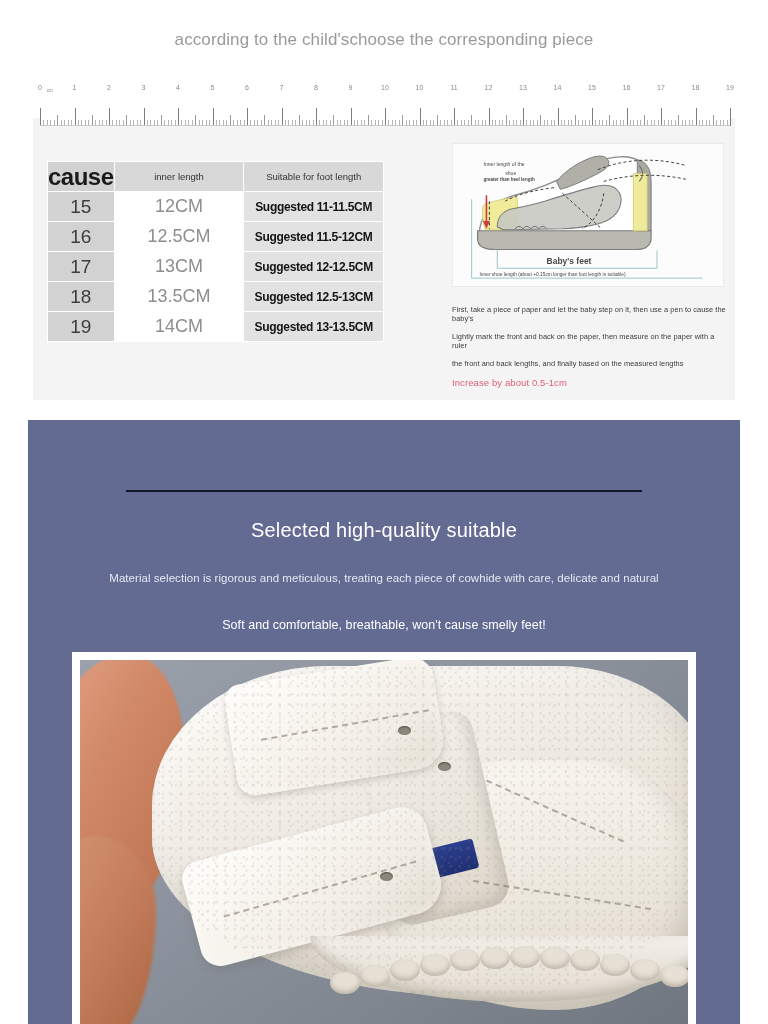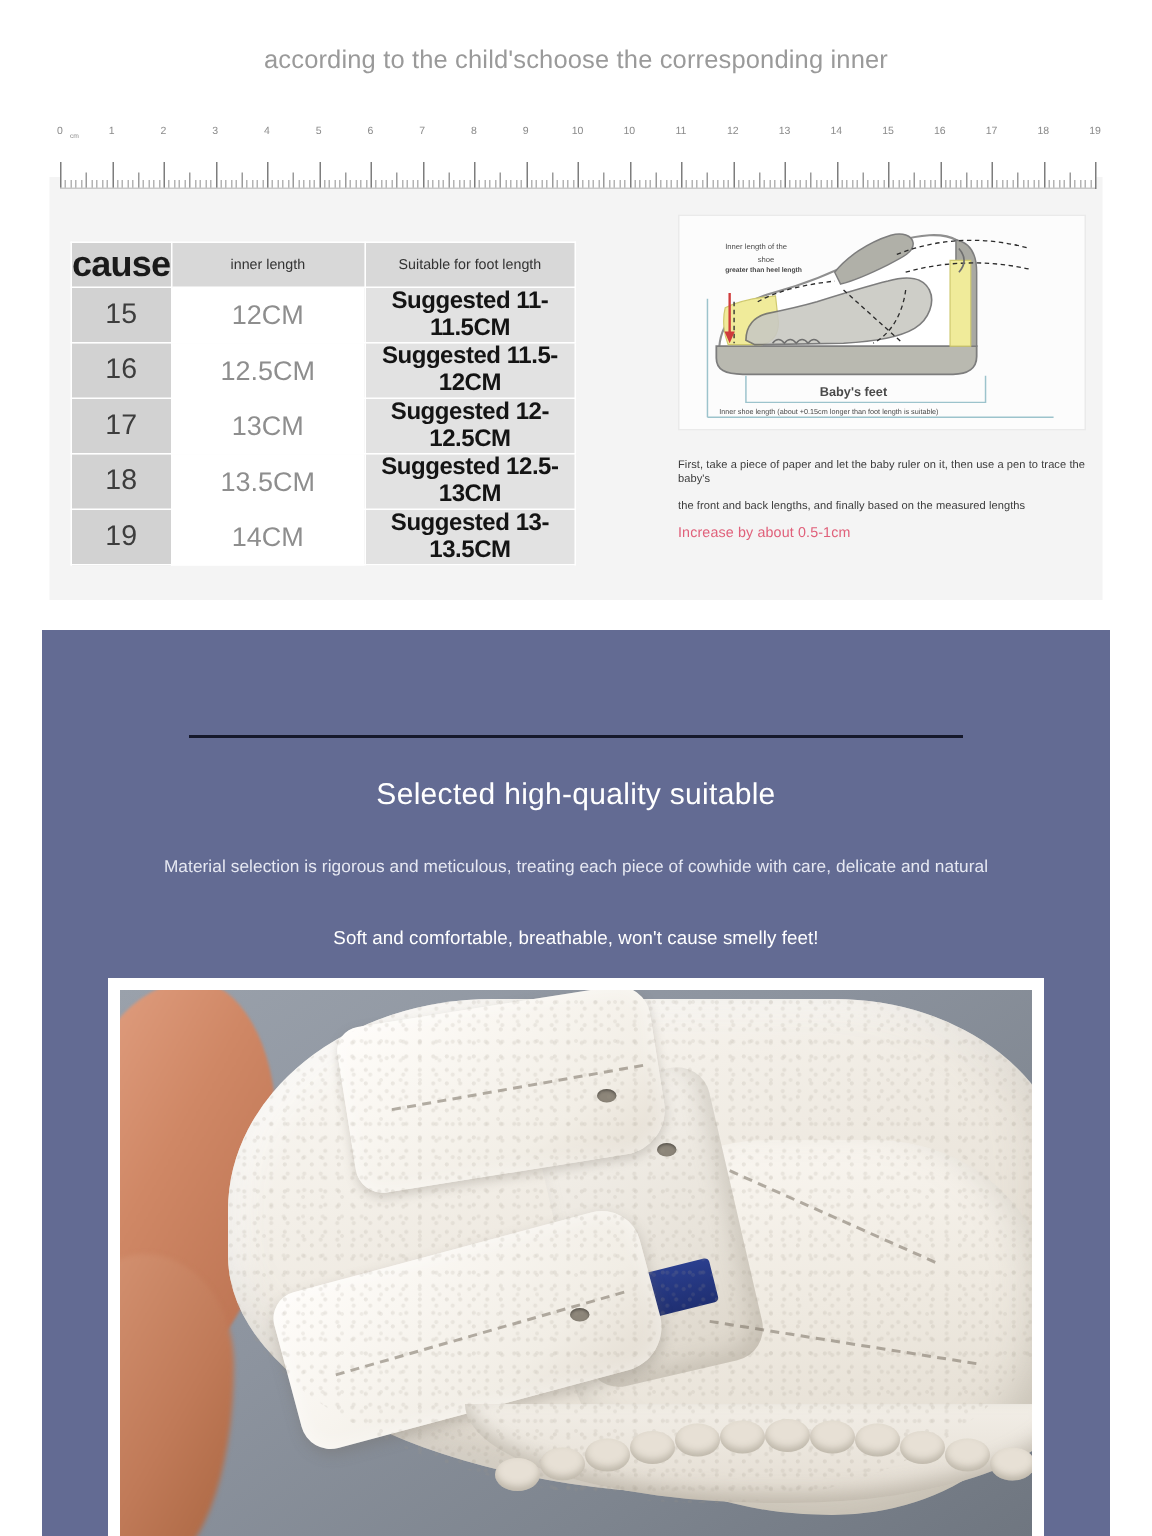--- a/index.html
+++ b/index.html
@@ -70,21 +70,21 @@
   }
   .c-inner {
     width:135px; height:30px; background:#ffffff; text-align:center;
     color:#8e8e8e; font-size:18px;
   }
   .c-inner.hdr {
     background:#d8d8d8; color:#333333; font-size:9.5px; font-weight:normal;
   }
   .c-foot {
     width:146px; height:30px; background:#e2e2e2; text-align:center;
-    color:#141414; font-size:16px; font-weight:bold; letter-spacing:-.3px;
+    color:#141414; font-size:12px; font-weight:bold; letter-spacing:-.3px;
   }
   .c-foot.hdr {
     background:#d8d8d8; color:#333333; font-size:9.5px; font-weight:normal;
     letter-spacing:0;
   }
 
   
   #shoe-diagram {
     position:absolute; left:452px; top:143px; width:272px; height:144px;
     background:#fcfcfc; border:1px solid #eaeaea;
@@ -223,21 +223,21 @@
       radial-gradient(circle at 62% 58%, rgba(160,152,138,.45) 0 1.1px, transparent 1.6px),
       radial-gradient(circle at 85% 15%, rgba(160,152,138,.4) 0 1px, transparent 1.5px);
     background-size:9px 9px, 11px 11px, 13px 13px;
   }
 </style>
 </head>
 <body>
 
 <div id="header-title">
   <span class="line">
-    <span>according to the child's</span><span>choose the corresponding inner</span>
+    <span>according to the child's</span><span>choose the corresponding piece</span>
   </span>
 </div>
 
 <div id="size-panel"></div>
 
 <div id="ruler">
   <div class="nums">
       <span style="left: 0%;">0</span>
       <span class="unit" style="left: 1.4%; top: 4px;">cm</span>
       <span style="left: 5%;">1</span>
@@ -554,21 +554,22 @@
 
     <text class="dg-label" x="30" y="22" font-size="5.2">Inner length of the</text>
     <text class="dg-label" x="52" y="31" font-size="5.2">shoe</text>
     <text class="dg-label" x="30" y="38" font-size="4.6" font-weight="bold">greater than heel length</text>
     <text class="dg-label" x="94" y="122" font-size="8.6" font-weight="bold" fill="#1a1a1a">Baby's feet</text>
     <text class="dg-label" x="26" y="134" font-size="4.9">Inner shoe length (about +0.15cm longer than foot length is suitable)</text>
   </svg>
 </div>
 
 <div id="measure-block">
-  <div class="mline">First, take a piece of paper and let the baby ruler on it, then use a pen to trace the baby's</div>
+  <div class="mline">First, take a piece of paper and let the baby step on it, then use a pen to cause the baby's</div>
+  <div class="mline">Lightly mark the front and back on the paper, then measure on the paper with a ruler</div>
   <div class="mline">the front and back lengths, and finally based on the measured lengths</div>
   <div class="mline red">Increase by about 0.5-1cm</div>
 </div>
 
 <div id="details-section">
   <div id="details-rule"></div>
   <div id="details-subtitle">Selected high-quality suitable</div>
   <div id="details-body1">Material selection is rigorous and meticulous, treating each piece of cowhide with care, delicate and natural</div>
   <div id="details-body2">Soft and comfortable, breathable, won't cause smelly feet!</div>
 

